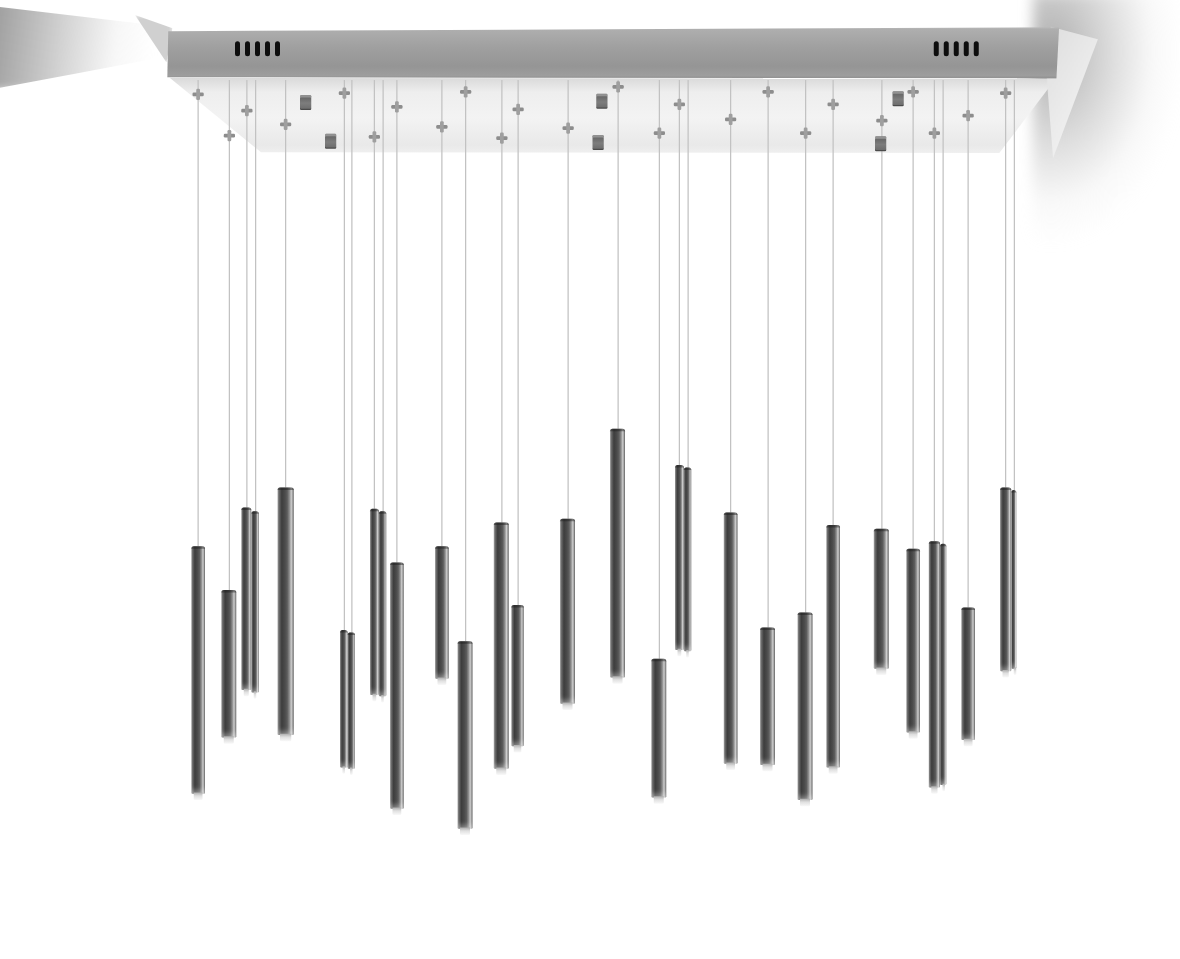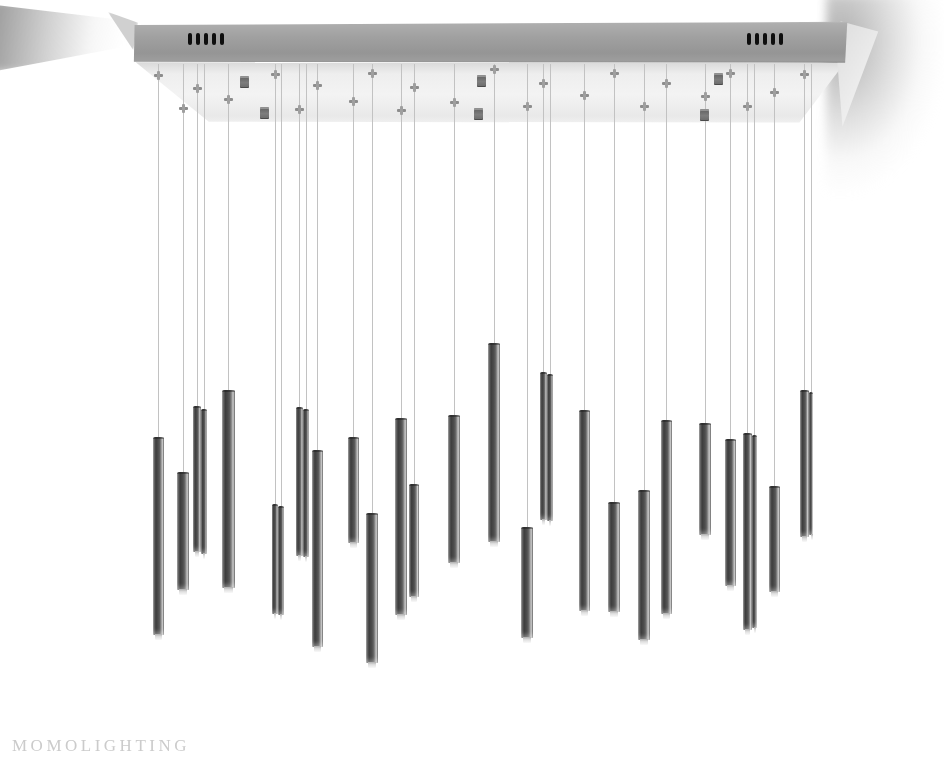--- a/index.html
+++ b/index.html
@@ -211,14 +211,13 @@
       <div class="cable" style="left: 810.5px; top: 64px; height: 328px;"></div>
       <div class="tube" style="left: 809px; top: 392px; width: 4px; height: 143px;"></div>
       <div class="tip" style="left: 811px; top: 534px; width: 2px;"></div>
       <div class="gripper" style="left: 240px; top: 76px;"></div>
       <div class="gripper" style="left: 260px; top: 107px;"></div>
       <div class="gripper" style="left: 477px; top: 75px;"></div>
       <div class="gripper" style="left: 474px; top: 108px;"></div>
       <div class="gripper" style="left: 714px; top: 73px;"></div>
       <div class="gripper" style="left: 700px; top: 109px;"></div>
     </div>
-  <div class="watermark">MOMOLIGHTING</div>
 </div>
 
 </body></html>

